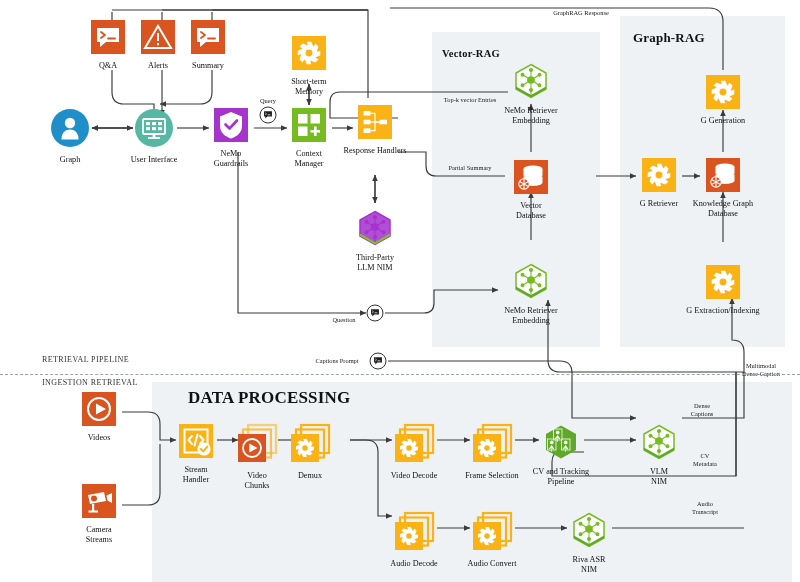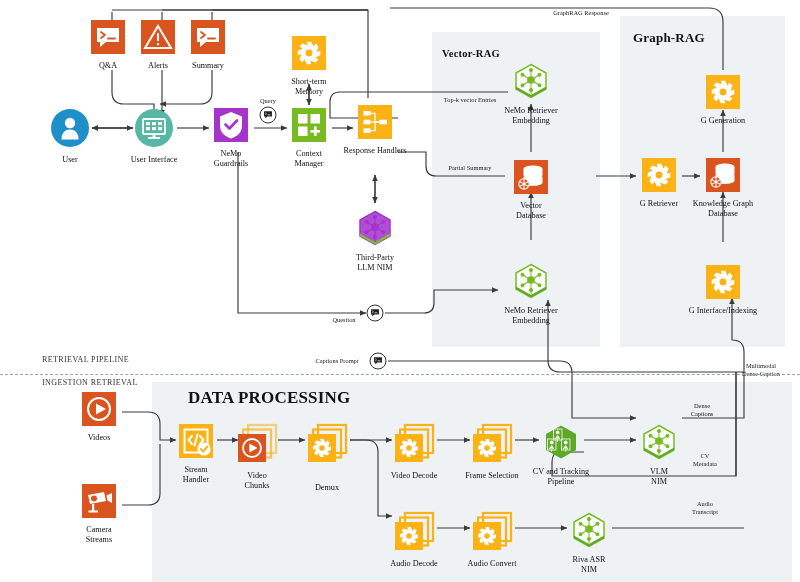--- a/index.html
+++ b/index.html
@@ -149,21 +149,21 @@
             </g>
           </svg></span>
         <span class="cap">Summary</span>
       </div>
       <div class="node" style="left: 70px; top: 108px;">
         <span class="ic"><svg width="40" height="40" viewBox="0 0 40 40">
             <circle cx="20" cy="20" r="19" fill="#1F8FC9"></circle>
         <circle cx="20" cy="15" r="5.2" fill="#fff"></circle>
             <path d="M20,21.5 c-6,0 -8.5,4.5 -8.5,10 h17 c0,-5.5 -2.5,-10 -8.5,-10 Z" fill="#fff"></path>
           </svg></span>
-        <span class="cap">User</span>
+        <span class="cap">Graph</span>
       </div>
       <div class="node" style="left: 154px; top: 108px;">
         <span class="ic"><svg width="40" height="40" viewBox="0 0 40 40">
             <circle cx="20" cy="20" r="19" fill="#56B7A4"></circle>
         <rect x="9" y="11" width="22" height="15" rx="1" fill="none" stroke="#fff" stroke-width="1.8"></rect>
         <g fill="#fff">
               <rect x="12" y="14" width="4" height="3.2"></rect>
               <rect x="18" y="14" width="4" height="3.2"></rect>
               <rect x="24" y="14" width="4" height="3.2"></rect>
         <rect x="12" y="19" width="4" height="3.2"></rect>
@@ -367,21 +367,21 @@
         <span class="cap">Knowledge Graph
 Database</span>
       </div>
       <div class="node" style="left: 723px; top: 265px;">
         <span class="ic"><svg width="34" height="34" viewBox="0 0 34 34">
             <rect width="34" height="34" fill="#FAB215"></rect>
             <path d="M28.29,14.83L28.29,19.17L23.81,21.29L23.57,21.65L26.52,23.45L23.45,26.52L18.78,24.85L18.36,24.93L19.17,28.29L14.83,28.29L12.71,23.81L12.35,23.57L10.55,26.52L7.48,23.45L9.15,18.78L9.07,18.36L5.71,19.17L5.71,14.83L10.19,12.71L10.43,12.35L7.48,10.55L10.55,7.48L15.22,9.15L15.64,9.07L14.83,5.71L19.17,5.71L21.29,10.19L21.65,10.43L23.45,7.48L26.52,10.55L24.85,15.22L24.93,15.64Z" fill="#ffffff" fill-rule="evenodd"></path>
             <circle cx="17" cy="17" r="3.7950000000000004" fill="none"></circle>
             <circle cx="17" cy="17" r="3.4499999999999997" fill="#FAB215"></circle>
           </svg></span>
-        <span class="cap">G Interface/Indexing</span>
+        <span class="cap">G Extraction/Indexing</span>
       </div>
       <div class="node" style="left: 99px; top: 392px;">
         <span class="ic"><svg width="34" height="34" viewBox="0 0 34 34">
             <rect width="34" height="34" fill="#D9541E"></rect>
             <circle cx="17" cy="17" r="11" fill="none" stroke="#ffffff" stroke-width="2"></circle>
         <path d="M14,11.5 L24,17 L14,22.5 Z" fill="#ffffff"></path>
           </svg></span>
         <span class="cap">Videos</span>
       </div>
       <div class="node" style="left: 99px; top: 484px;">
@@ -417,21 +417,21 @@
         <span class="ic"><svg width="40" height="40" viewBox="0 0 40 40">
         <rect x="11" y="1" width="28" height="28" fill="none" stroke="#FAB215" stroke-width="2.2" opacity=".55"></rect>
         <rect x="6" y="5.5" width="28" height="28" fill="none" stroke="#FAB215" stroke-width="2.2" opacity=".75"></rect>
         <rect x="1" y="10" width="28" height="28" fill="#D9541E"></rect>
         <circle cx="15" cy="24" r="9" fill="none" stroke="#fff" stroke-width="1.8"></circle>
         <path d="M12.3,19.5 L20.5,24 L12.3,28.5 Z" fill="#fff"></path>
           </svg></span>
         <span class="cap">Video
 Chunks</span>
       </div>
-      <div class="node" style="left: 327px; top: 424px; gap: 12px;">
+      <div class="node" style="left: 310px; top: 424px;">
         <span class="ic"><svg width="40" height="40" viewBox="0 0 40 40">
     <rect x="11" y="1" width="28" height="28" fill="none" stroke="#FAB215" stroke-width="2.2"></rect>
     <rect x="6" y="5.5" width="28" height="28" fill="none" stroke="#FAB215" stroke-width="2.2"></rect>
     <rect x="1" y="10" width="28" height="28" fill="#FAB215"></rect>
     <path d="M24.03,22.26L24.03,25.74L20.45,27.44L20.26,27.72L22.62,29.16L20.16,31.62L16.42,30.28L16.09,30.35L16.74,33.03L13.26,33.03L11.56,29.45L11.28,29.26L9.84,31.62L7.38,29.16L8.72,25.42L8.65,25.09L5.97,25.74L5.97,22.26L9.55,20.56L9.74,20.28L7.38,18.84L9.84,16.38L13.58,17.72L13.91,17.65L13.26,14.97L16.74,14.97L18.44,18.55L18.72,18.74L20.16,16.38L22.62,18.84L21.28,22.58L21.35,22.91Z" fill="#ffffff" fill-rule="evenodd"></path>
             <circle cx="15" cy="24" r="3.036" fill="none"></circle>
             <circle cx="15" cy="24" r="2.76" fill="#FAB215"></circle>
           </svg></span>
         <span class="cap">Demux</span>
       </div>

